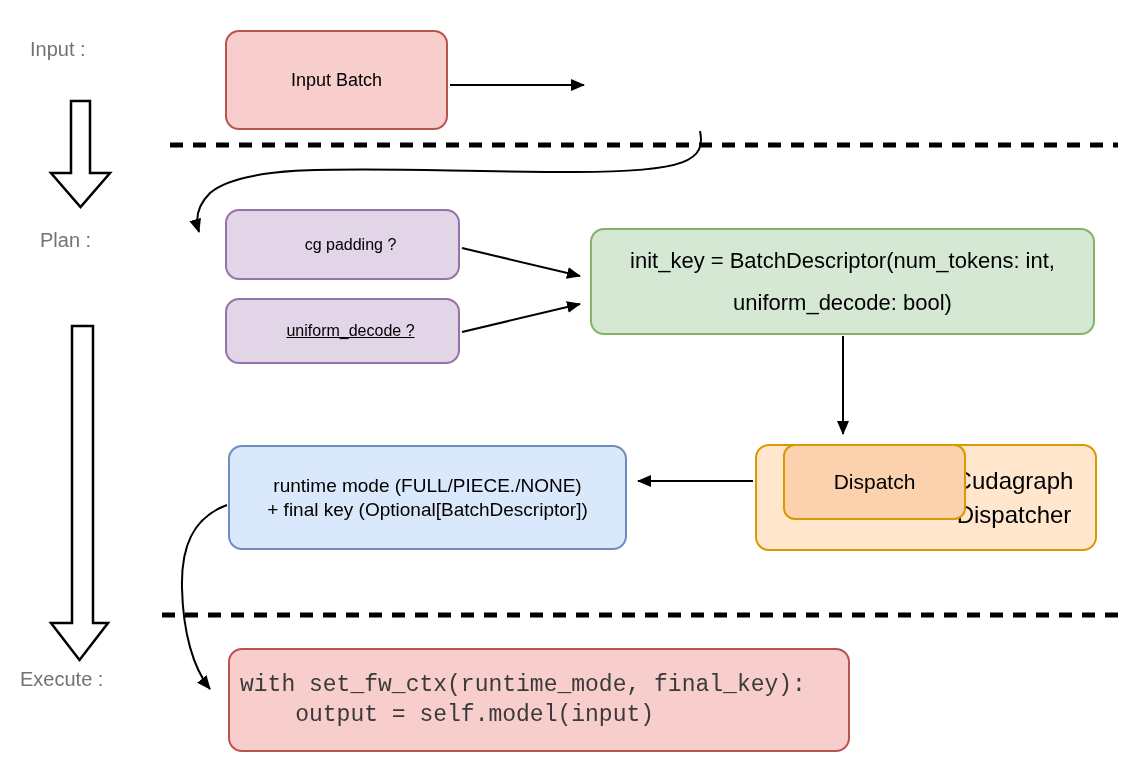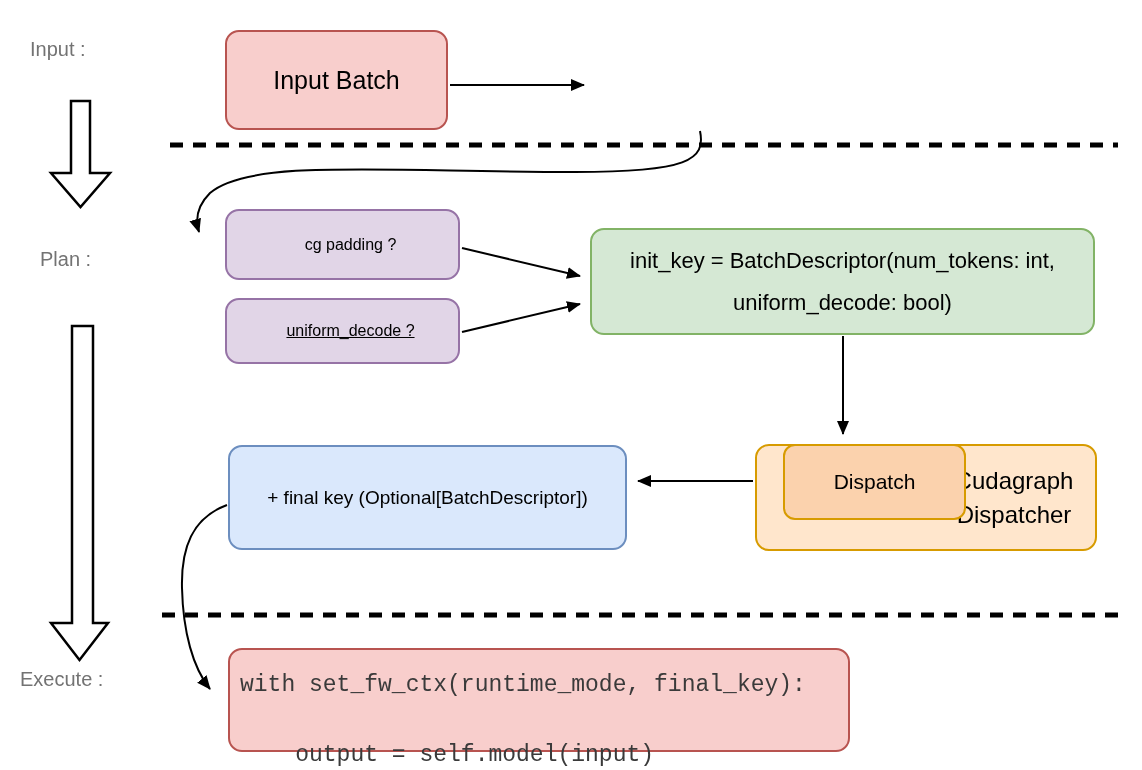--- a/index.html
+++ b/index.html
@@ -13,31 +13,31 @@
   .node{
     position:absolute;z-index:2;box-sizing:border-box;
     border:2px solid #000;border-radius:14px;
     display:flex;flex-direction:column;align-items:center;justify-content:center;
     text-align:center;color:#000;
   }
   .section-label{
     position:absolute;z-index:3;font-weight:normal;font-size:20px;color:#737373;
     white-space:nowrap;
   }
-  .fs-23{font-size:25px;}
+  .fs-23{font-size:18px;}
   .fs-24{font-size:16px;padding-left:16px;}
   .fs-22{font-size:22px;line-height:1.36;}
   .fs-19{font-size:19px;line-height:1.22;}
   .fs-21{font-size:21px;margin-left:28px;}
   .node.code{
     align-items:flex-start;justify-content:center;
     font-family:"Liberation Mono","DejaVu Sans Mono",monospace;
     font-size:23px;line-height:1.32;padding-left:10px;text-align:left;
   }
-  .code-line{white-space:pre;margin-top:40px;}
+  .code-line{white-space:pre;}
   .cuda-label{
     position:absolute;right:0;top:0;width:162px;height:100%;
     display:flex;flex-direction:column;align-items:center;justify-content:center;
     font-size:24px;line-height:1.4;
   }
 </style>
 </head>
 <body>
 
 <div class="stage">
@@ -60,21 +60,21 @@
     <line x1="462" y1="332" x2="580" y2="304" stroke="#000" stroke-width="2" marker-end="url(#ah)"></line>
     <line x1="843" y1="336" x2="843" y2="434" stroke="#000" stroke-width="2" marker-end="url(#ah)"></line>
     <line x1="753" y1="481" x2="638" y2="481" stroke="#000" stroke-width="2" marker-end="url(#ah)"></line>
 
     <path d="M700,131 C706,160 688,172 575,172 C390,172 250,158 210,193
              C198,205 195,219 199,232" fill="none" stroke="#000" stroke-width="2" marker-end="url(#ah)"></path>
     <path d="M227,505 C192,518 181,548 182,588 C183,632 193,668 210,689" fill="none" stroke="#000" stroke-width="2" marker-end="url(#ah)"></path>
   </svg>
 
   <div class="section-label" style="left:30px;top:38px;">Input :</div>
-  <div class="section-label" style="left:40px;top:248px;">Plan :</div>
+  <div class="section-label" style="left:40px;top:229px;">Plan :</div>
   <div class="section-label" style="left:20px;top:668px;">Execute :</div>
 
   <div class="node fs-23" style="left: 225px; top: 30px; width: 223px; height: 100px; background-color: rgb(248, 206, 204); border-color: rgb(184, 84, 80);">
     <span>Input Batch</span>
   </div>
 
 
   <div class="node fs-24" style="left: 225px; top: 209px; width: 235px; height: 71px; background-color: rgb(225, 213, 231); border-color: rgb(150, 115, 166);">
     <span>cg padding ?</span>
   </div>
@@ -93,20 +93,21 @@
       <div>Cudagraph</div>
       <div>Dispatcher</div>
     </div>
   </div>
 
   <div class="node fs-21" style="left: 755px; top: 444px; width: 183px; height: 76px; border-radius: 12px; z-index: 3; background-color: rgb(251, 210, 173); border-color: rgb(215, 155, 0);">
     <span>Dispatch</span>
   </div>
 
   <div class="node fs-19" style="left: 228px; top: 445px; width: 399px; height: 105px; background-color: rgb(218, 232, 252); border-color: rgb(108, 142, 191);">
+    <div>runtime mode (FULL/PIECE./NONE)</div>
     <div>+ final key (Optional[BatchDescriptor])</div>
   </div>
 
   <div class="node code" style="left: 228px; top: 648px; width: 622px; height: 104px; background-color: rgb(248, 206, 204); border-color: rgb(184, 84, 80); color: rgb(58, 58, 58);">
     <div class="code-line">with set_fw_ctx(runtime_mode, final_key):</div>
     <div class="code-line">    output = self.model(input)</div>
   </div>
 
 </div>
 

